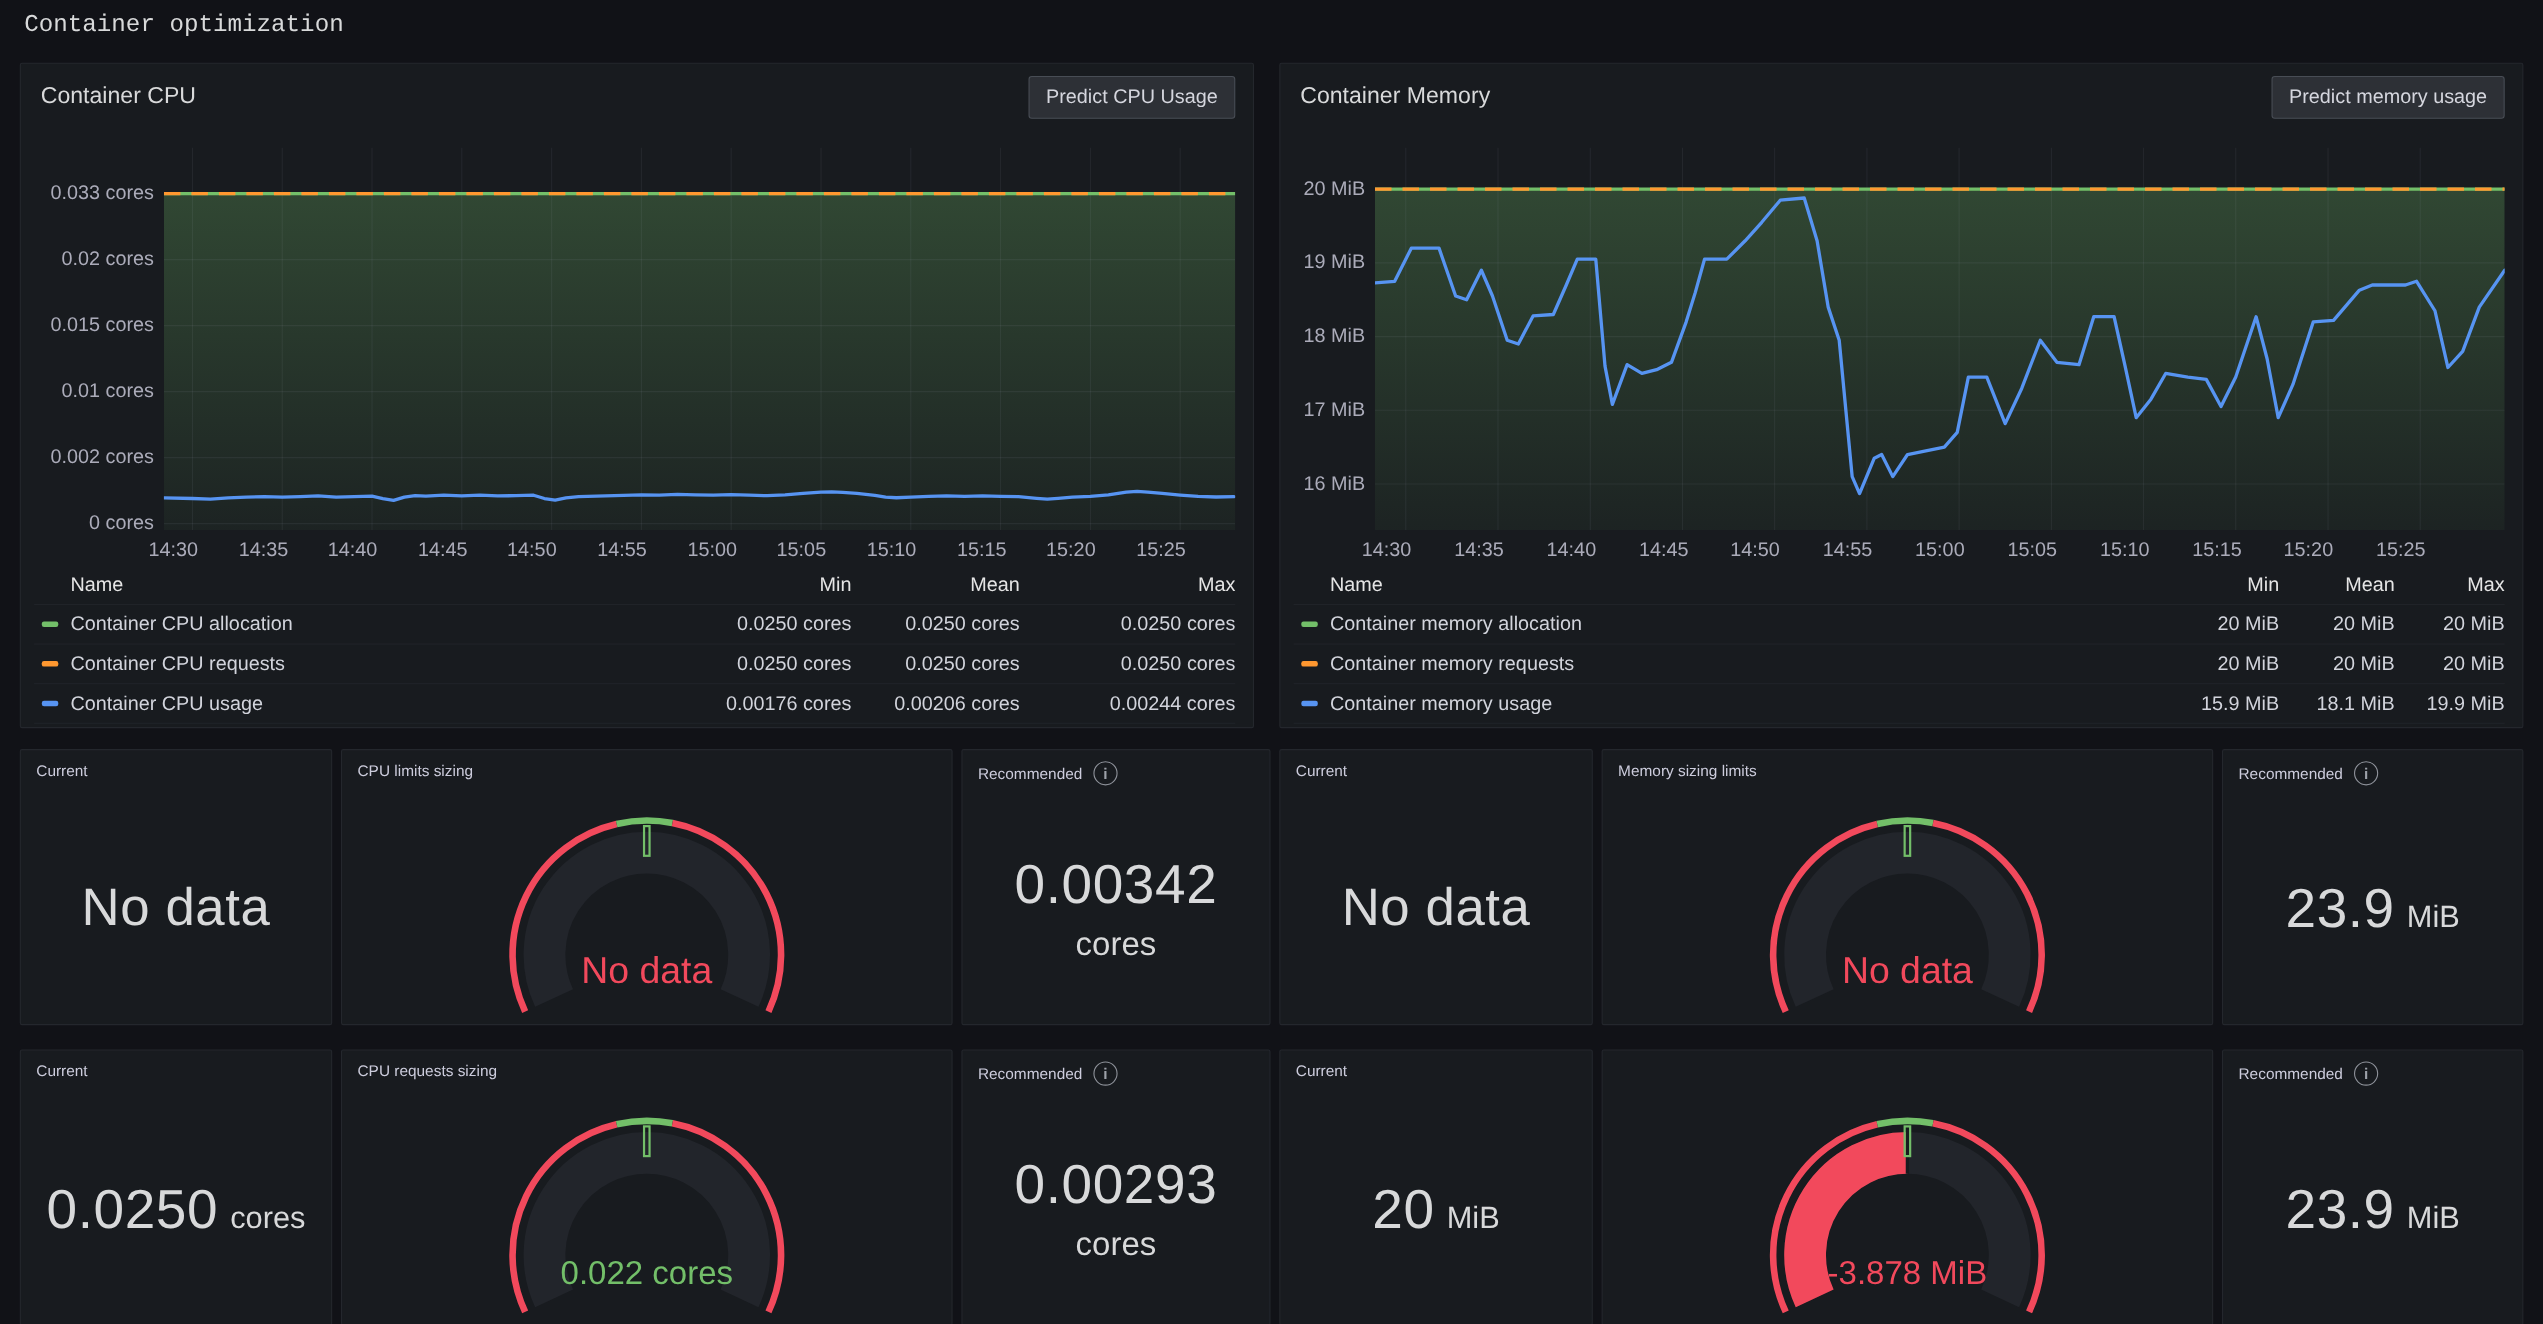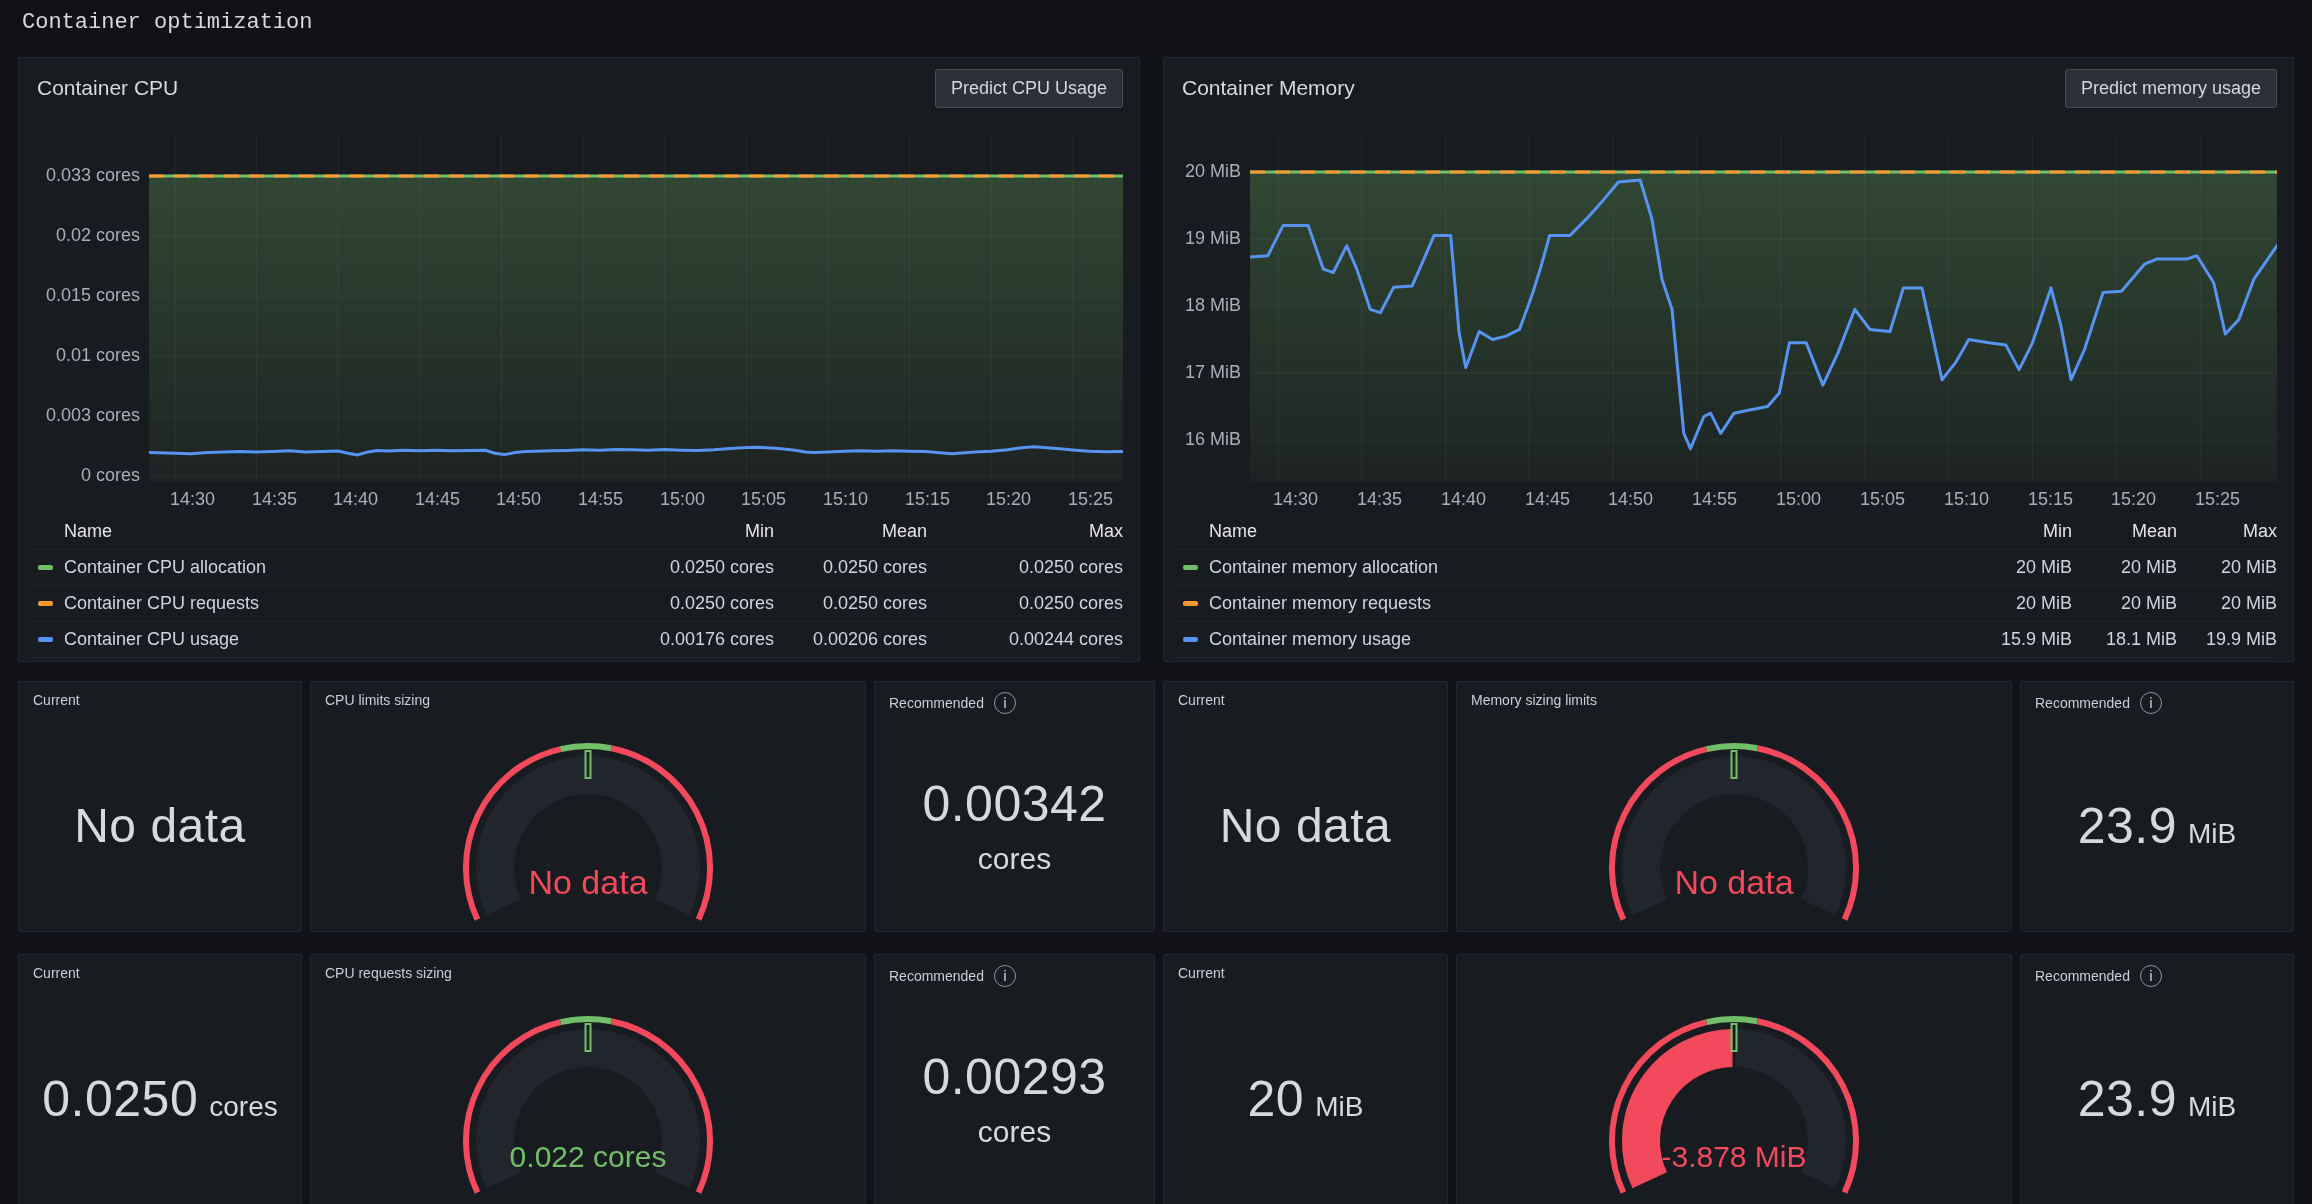--- a/index.html
+++ b/index.html
@@ -20,21 +20,21 @@
   .chart-zone { margin-top:24px; }
   .chart-flex { display:flex; }
   .ylabs { position:relative; }
   .cpu .ylabs { width:118px; } .mem .ylabs { width:74px; }
   .ylab { position:absolute; right:9px; font-size:18px; color:rgba(204,204,220,0.82); white-space:nowrap; }
   .plot { position:relative; flex:1; height:348px; }
   .plot svg { position:absolute; inset:0; }
   .grid { stroke:rgba(204,204,220,0.07); stroke-width:1; }
   .xlabs { position:relative; height:30px; }
   .cpu .xlabs { margin-left:118px; } .mem .xlabs { margin-left:74px; }
-  .xlab { position:absolute; top:7px; width:80px; text-align:right; font-size:18px; color:rgba(204,204,220,0.82); }
+  .xlab { position:absolute; top:7px; width:80px; text-align:left; font-size:18px; color:rgba(204,204,220,0.82); }
 
   
   .legend { margin-top:2px; }
   .lrow { display:grid; align-items:center; height:36px; border-bottom:1px solid #202328; }
   .cpu .lrow { grid-template-columns:1fr 170px 153px 196px; }
   .mem .lrow { grid-template-columns:1fr 140px 105px 100px; }
   .lhead { border-bottom:1px solid #202328; }
   .lhead span { color:#e5e5e5; font-size:18px; font-weight:500; }
   .lcell { font-size:18px; color:#D2D4DC; text-align:right; white-space:nowrap; }
   .lname { display:flex; align-items:center; gap:11px; padding-left:7px; text-align:left; cursor:pointer; }
@@ -69,21 +69,21 @@
 
     <div class="panel big-panel cpu">
       <div class="panel-header">
         <span class="panel-title">Container CPU</span>
         <button class="predict-btn">Predict CPU Usage</button>
       </div>
       <div class="chart-zone">
         <div class="chart-flex">
           <div class="ylabs">
               <div class="ylab" style="top:331px">0 cores</div>
-              <div class="ylab" style="top:271px">0.003 cores</div>
+              <div class="ylab" style="top:271px">0.002 cores</div>
               <div class="ylab" style="top:211px">0.01 cores</div>
               <div class="ylab" style="top:151px">0.015 cores</div>
               <div class="ylab" style="top:91px">0.02 cores</div>
               <div class="ylab" style="top:31px">0.033 cores</div>
             </div>
           <div class="plot">
               <svg width="974" height="348">
                 <defs>
                   <linearGradient id="g-cpu" x1="0" y1="0" x2="0" y2="1">
                     <stop offset="0" stop-color="#73BF69" stop-opacity="0.27"></stop>

